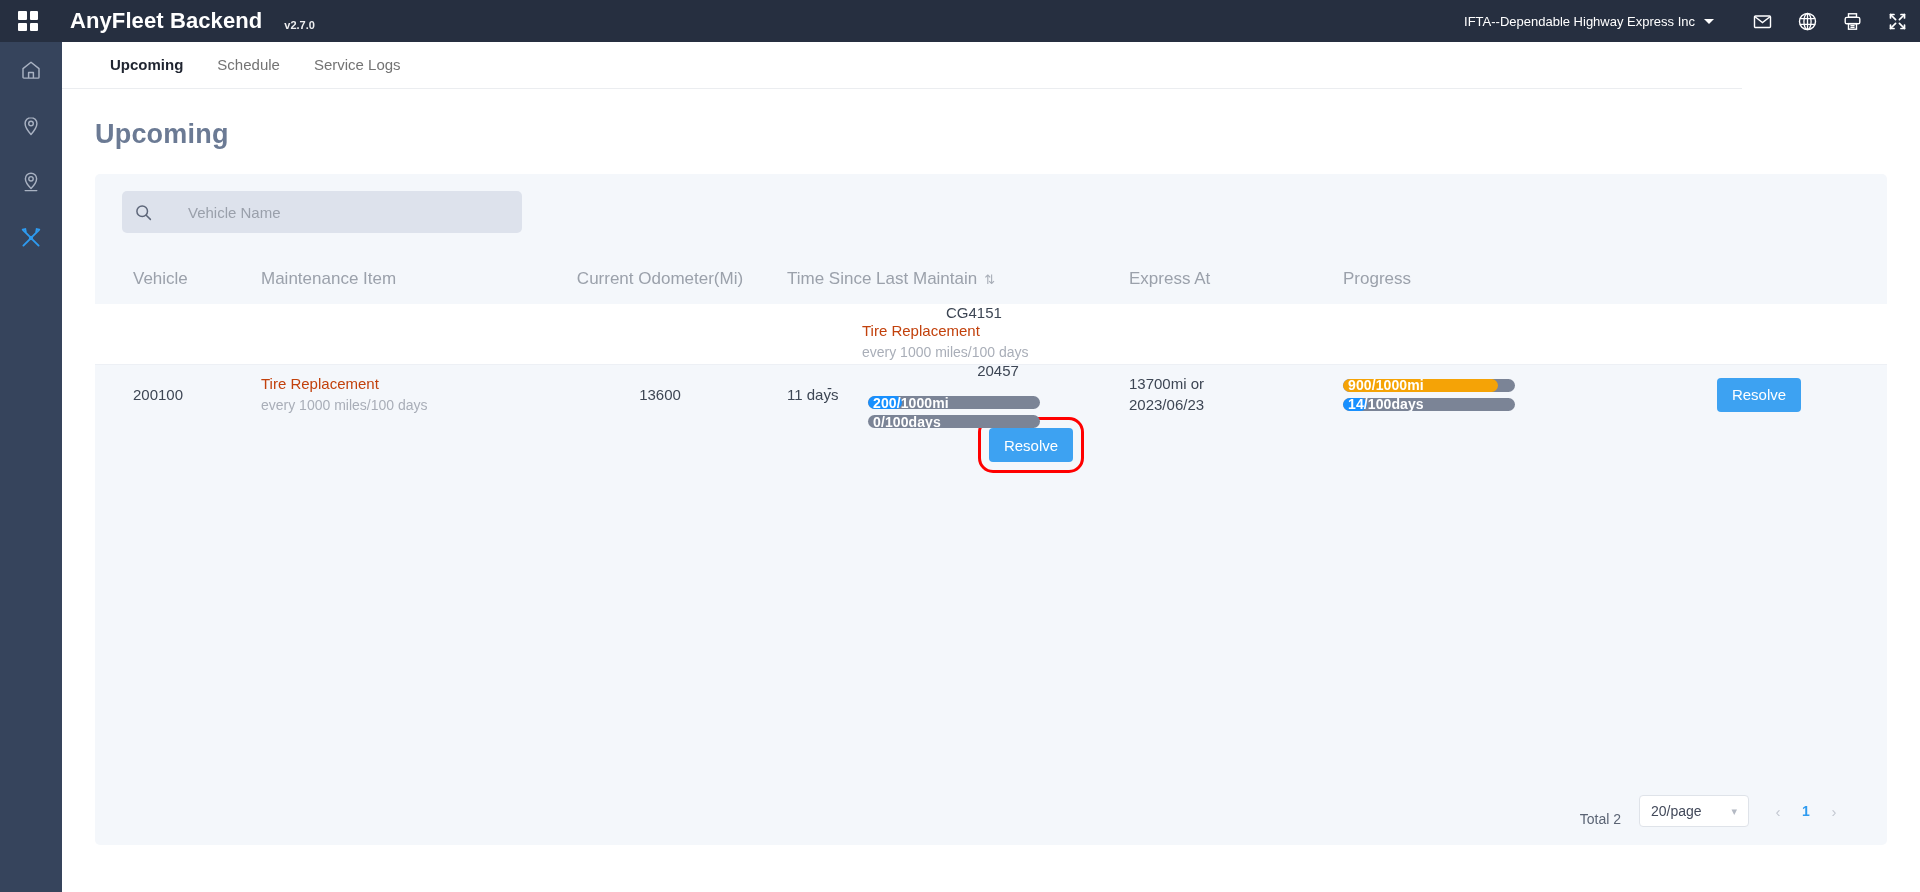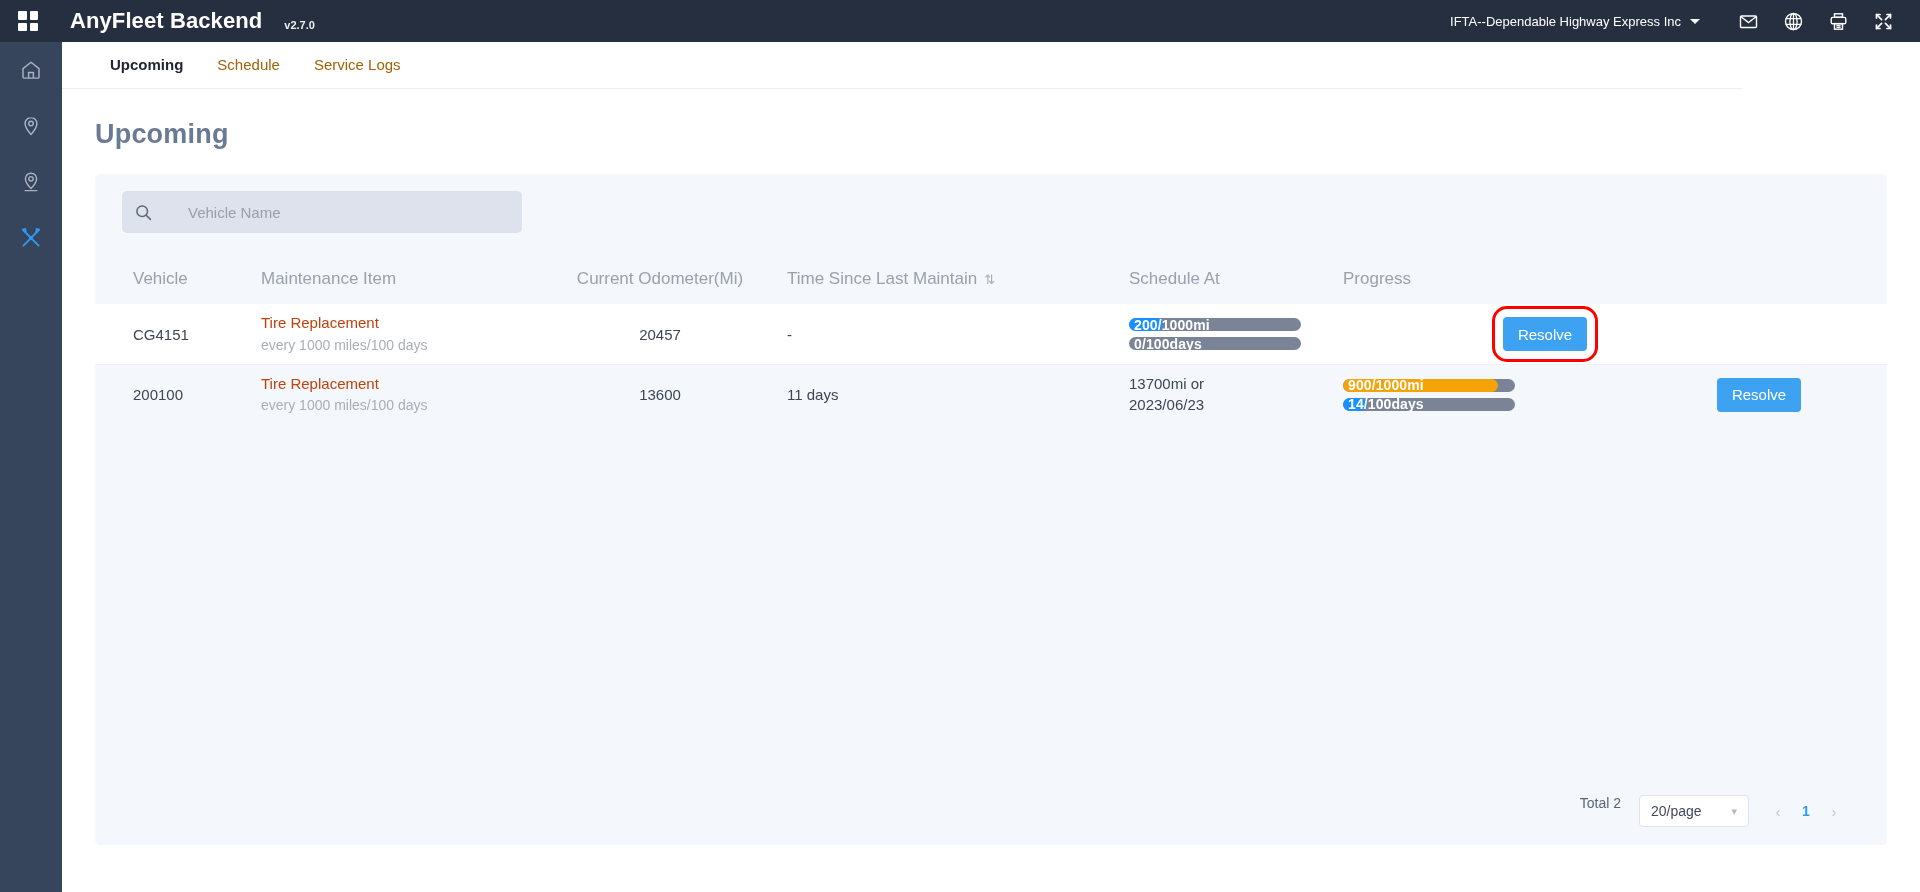--- a/index.html
+++ b/index.html
@@ -26,21 +26,21 @@
     width: 20px; height: 20px;
     display: grid; grid-template-columns: 1fr 1fr; grid-template-rows: 1fr 1fr;
     gap: 3px; margin-right: 20px;
   }
   .grid-icon i { background: #ffffff; border-radius: 1px; display: block; }
   .app-title { font-size: 22px; font-weight: 700; letter-spacing: .1px; }
   .app-version { font-size: 11px; font-weight: 700; margin-left: 10px; opacity: .92; position: relative; top: 4px; }
 
   .topbar-right {
     margin-left: auto; display: flex; align-items: center;
-    padding-right: 18px; gap: 7px;
+    padding-right: 4px; gap: 7px;
   }
   .org-select {
     display: flex; align-items: center; font-size: 13px;
     color: #ffffff; cursor: pointer; margin-right: 22px; white-space: nowrap;
   }
   .org-caret {
     width: 0; height: 0; margin-left: 9px;
     border-left: 5px solid transparent; border-right: 5px solid transparent;
     border-top: 5px solid #ffffff;
   }
@@ -69,21 +69,21 @@
     position: absolute; top: 42px; left: 62px;
     width: 1680px; height: 850px;
     background: #ffffff;
   }
   .tabs {
     height: 47px; display: flex; align-items: center;
     padding-left: 31px; gap: 0;
     border-bottom: 1px solid #ebedf0;
   }
   .tab {
-    font-size: 15px; color: #a16207; cursor: pointer;
+    font-size: 15px; color: #737373; cursor: pointer;
     padding: 0 17px; line-height: 46px;
   }
   .tab.active { color: #1f2430; font-weight: 700; }
 
   .page-title {
     font-size: 27px; font-weight: 700; color: #6b7a94;
     padding: 30px 0 0 33px; letter-spacing: .2px;
   }
 
   
@@ -122,21 +122,21 @@
 
   .tbody { background: #ffffff; }
   .trow {
     display: flex; align-items: center;
     height: 60px;
     padding: 0 0 0 14px;
     font-size: 15px; color: #3d4654;
     border-top: 1px solid #edf0f5;
   }
   .trow.alt { background: #f4f7fb; }
-  .trow.first { border-top: none; }
+  .trow.first { border-top: none; flex-direction: column; }
 
   .c-vehicle { width: 152px; padding-left: 24px; }
   .c-item    { width: 272px; }
   .c-odo     { width: 254px; text-align: center; }
   .c-time    { width: 342px; }
   .c-sched   { width: 214px; }
   .c-prog    { width: 260px; }
   .c-act     { width: 246px; display: flex; justify-content: flex-end; padding-right: 48px; }
 
   .item-name { font-size: 15px; color: #c2410c; line-height: 1.35; }
@@ -171,21 +171,21 @@
     width: 84px; height: 34px;
   }
   .btn-highlight {
     outline: 3px solid #ff0000;
     outline-offset: 8px;
   }
 
   
   .pager {
     position: absolute; right: 38px; bottom: 18px;
-    display: flex; align-items: flex-start; gap: 0;
+    display: flex; align-items: flex-end; gap: 0;
     font-size: 14px; color: #5b6474;
   }
   .pg-total { margin-right: 18px; }
   .pg-select {
     width: 110px; height: 32px;
     border: 1px solid #dfe3e9; border-radius: 4px;
     background: #ffffff;
     display: flex; align-items: center; justify-content: space-between;
     padding: 0 11px; cursor: pointer;
     font-size: 14px; color: #42495a;
@@ -311,21 +311,21 @@
     <div class="table">
 
       <div class="thead">
         <div class="th c-vehicle">Vehicle</div>
         <div class="th c-item">Maintenance Item</div>
         <div class="th c-odo" style="justify-content:center">Current Odometer(Mi)</div>
         <div class="th c-time">
           <span>Time Since Last Maintain</span>
           <span class="sort-icon">⇅</span>
         </div>
-        <div class="th c-sched">Schedule At</div>
+        <div class="th c-sched">Express At</div>
         <div class="th c-prog">Progress</div>
         <div class="th c-act"></div>
       </div>
 
       <div class="tbody">
 
         <div class="trow first">
           <div class="c-vehicle">CG4151</div>
           <div class="c-item">
             <div class="item-name">Tire Replacement</div>

